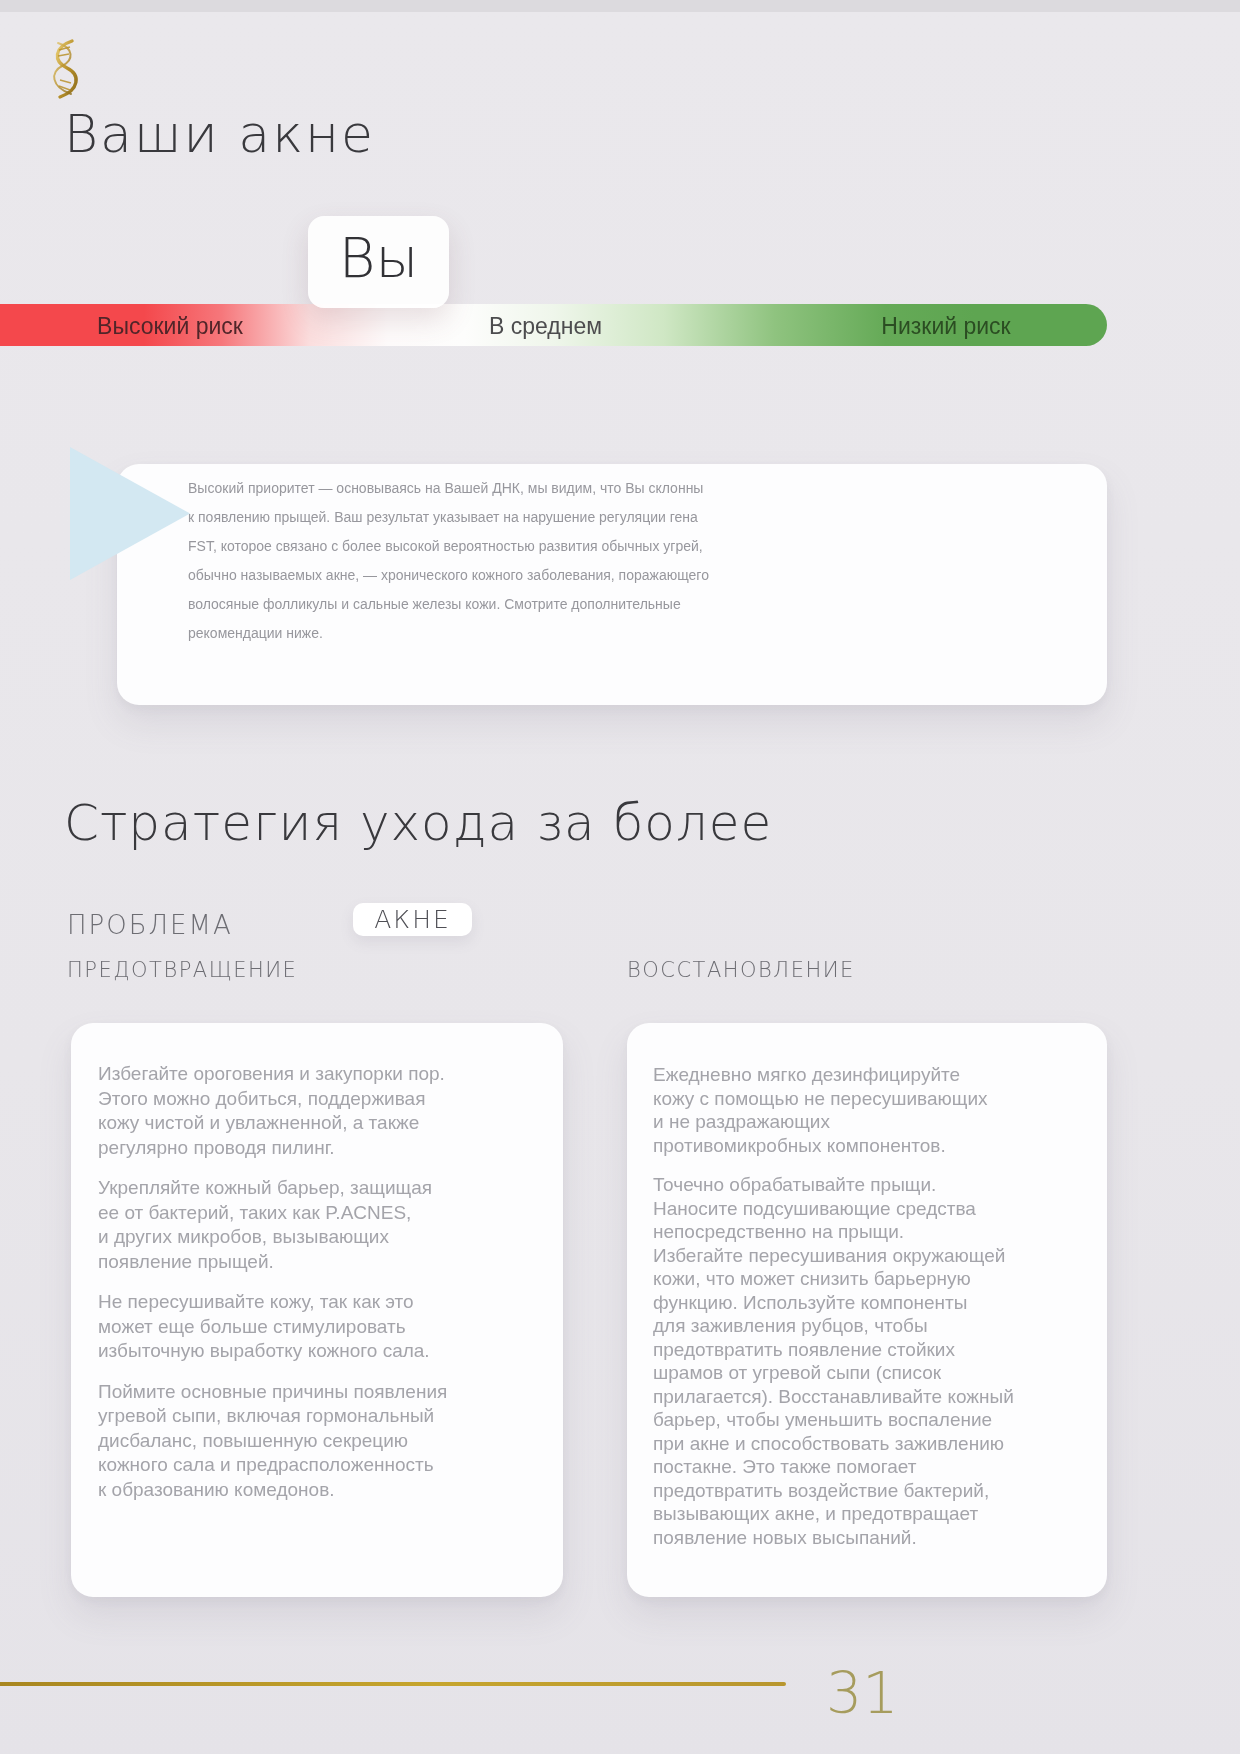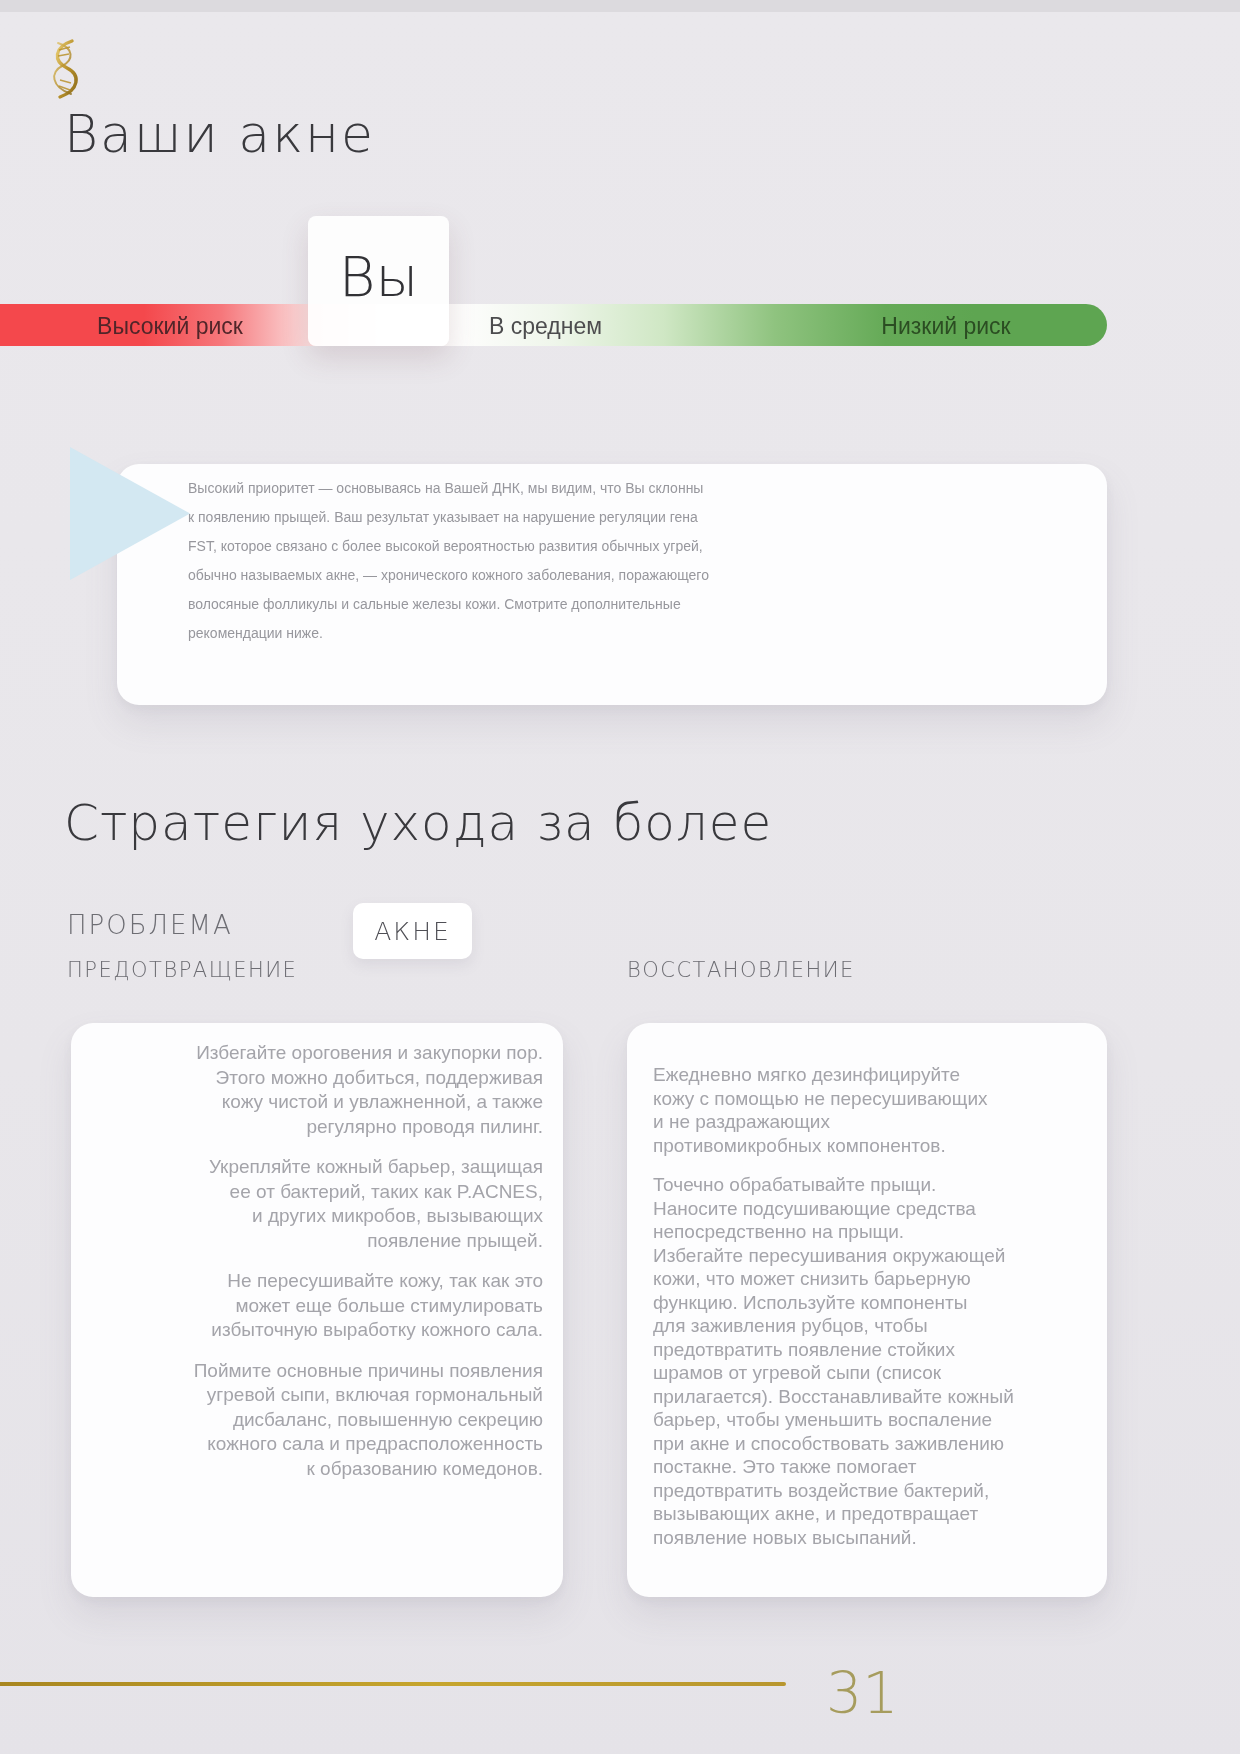--- a/index.html
+++ b/index.html
@@ -26,22 +26,22 @@
       #f4484c 0%, #f4484c 13%, #f6777b 20%, #fbdede 28%, #fefbfb 35%,
       #fdfdfc 42%, #eff6eb 50%, #cfe7c4 60%, #8fc37f 70%, #65aa57 80%,
       #5ea551 88%, #5ea551 100%);
   }
   .bar-label{position:absolute;top:0;height:30px;line-height:44px;font-size:23px;text-align:center;}
   .bar-label.high{left:62px;width:216px;color:#512529;}
   .bar-label.mid{left:464px;width:163px;color:#4c4c4e;}
   .bar-label.low{left:845px;width:202px;color:#2b4d22;}
 
   .you-card{
-    position:absolute;left:308px;top:204px;width:141px;height:130px;
-    background:rgba(255,255,255,0.9);border-radius:8px;
+    position:absolute;left:308px;top:204px;width:141px;height:92px;
+    background:rgba(255,255,255,0.9);border-radius:16px;
     box-shadow:0 12px 28px rgba(110,70,80,0.16);
     display:flex;align-items:center;justify-content:center;
   }
   .you-card span{font-size:56px;color:#323236;margin-top:-10px;}
 
   
   .triangle{
     position:absolute;left:70px;top:435px;width:120px;height:133px;
     background:#d3e8f2;clip-path:polygon(0 0,100% 50%,0 100%);
     filter:drop-shadow(0 10px 10px rgba(90,90,110,0.12));
@@ -55,36 +55,36 @@
     box-shadow:0 18px 34px rgba(118,108,132,0.13),0 4px 10px rgba(118,108,132,0.07);
   }
   .info-card p{
     position:absolute;left:71px;top:10px;width:800px;margin:0;
     font-size:14px;line-height:29px;color:#97979d;white-space:pre-line;
   }
 
   
   .problem-label{position:absolute;left:67px;top:898px;font-size:26px;letter-spacing:2px;color:#6d6d73;}
   .badge{
-    position:absolute;left:353px;top:891px;width:119px;height:56px;
+    position:absolute;left:353px;top:891px;width:119px;height:33px;
     background:#ffffff;border-radius:10px;box-shadow:0 6px 14px rgba(118,108,132,0.12);
     display:flex;align-items:center;justify-content:center;
     font-size:25px;letter-spacing:2px;color:#4f4f55;
   }
   .col-head{position:absolute;top:946px;font-size:21px;letter-spacing:1.5px;color:#6d6d73;}
   .col-head.left{left:67px;}
   .col-head.right{left:627px;}
 
   
   .col-card{
     position:absolute;top:1011px;height:574px;background:#fdfdfe;border-radius:22px;
     box-shadow:0 18px 34px rgba(118,108,132,0.13),0 4px 10px rgba(118,108,132,0.07);
     box-sizing:border-box;
   }
-  .col-card.left{left:71px;width:492px;padding:18px 20px 0 27px;text-align:right;}
+  .col-card.left{left:71px;width:492px;padding:39px 20px 0 27px;}
   .col-card.right{left:627px;width:480px;padding:40px 20px 0 26px;}
   .col-card p{
     margin:0 0 16px 0;font-size:19px;color:#a4a4aa;white-space:pre-line;
   }
   .col-card.left p{line-height:24.5px;}
   .col-card.right p{line-height:23.5px;}
 
   
   .gold-line{
     position:absolute;left:0;top:1670px;width:786px;height:4px;border-radius:0 2px 2px 0;

